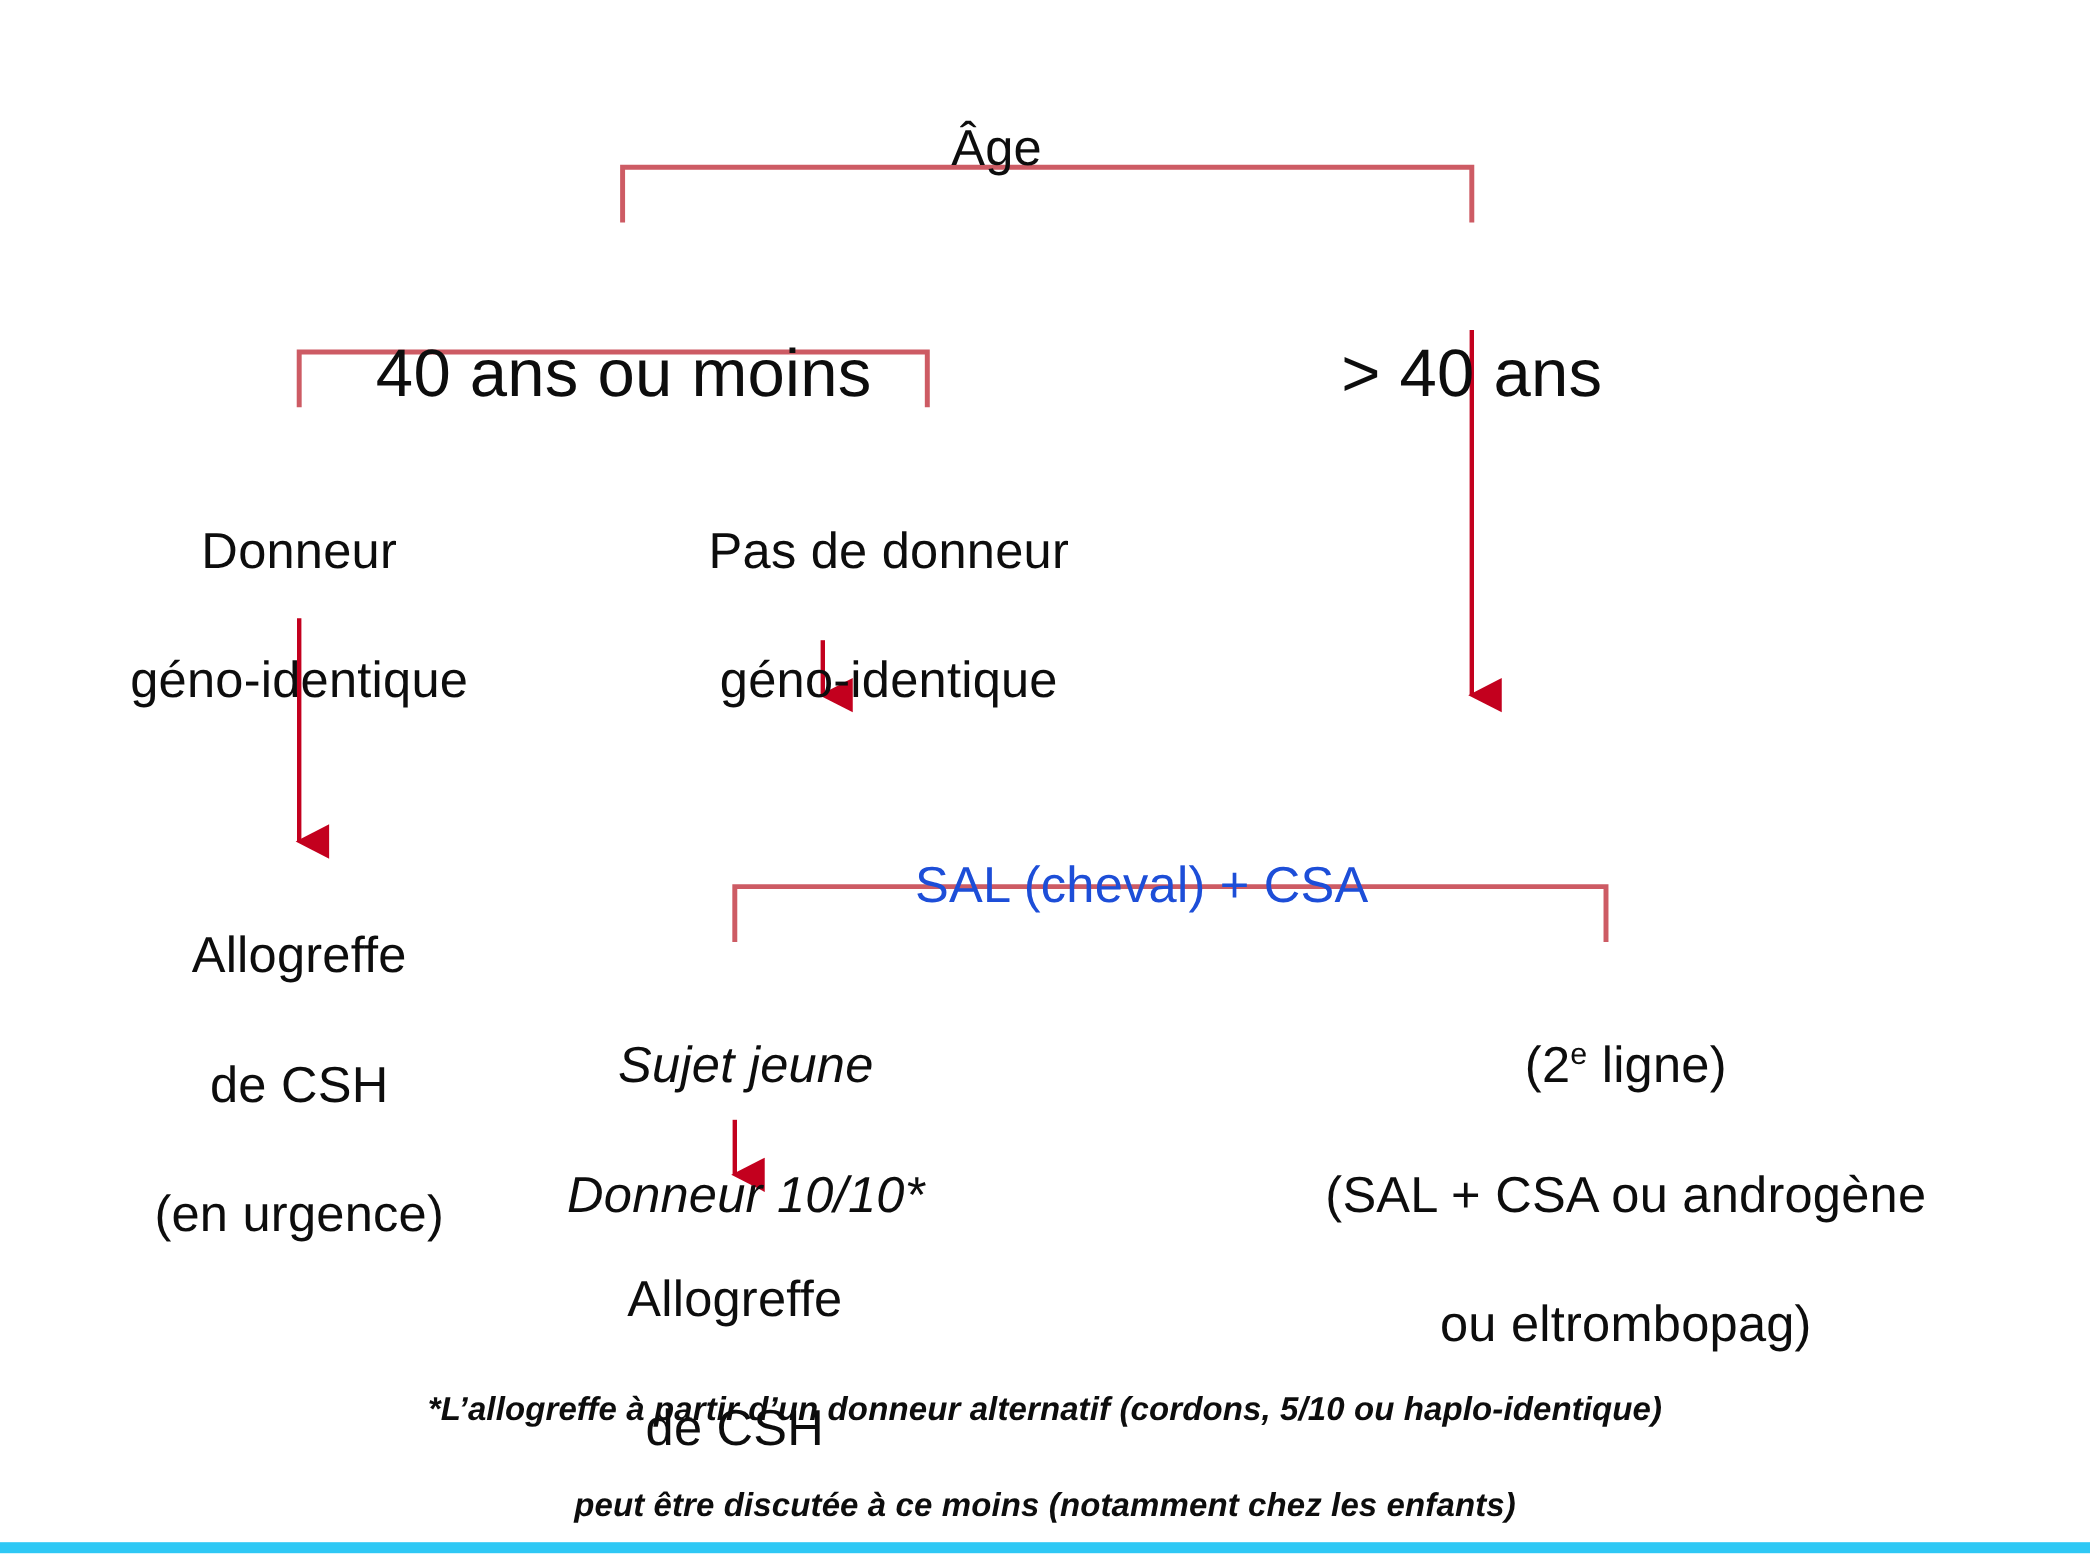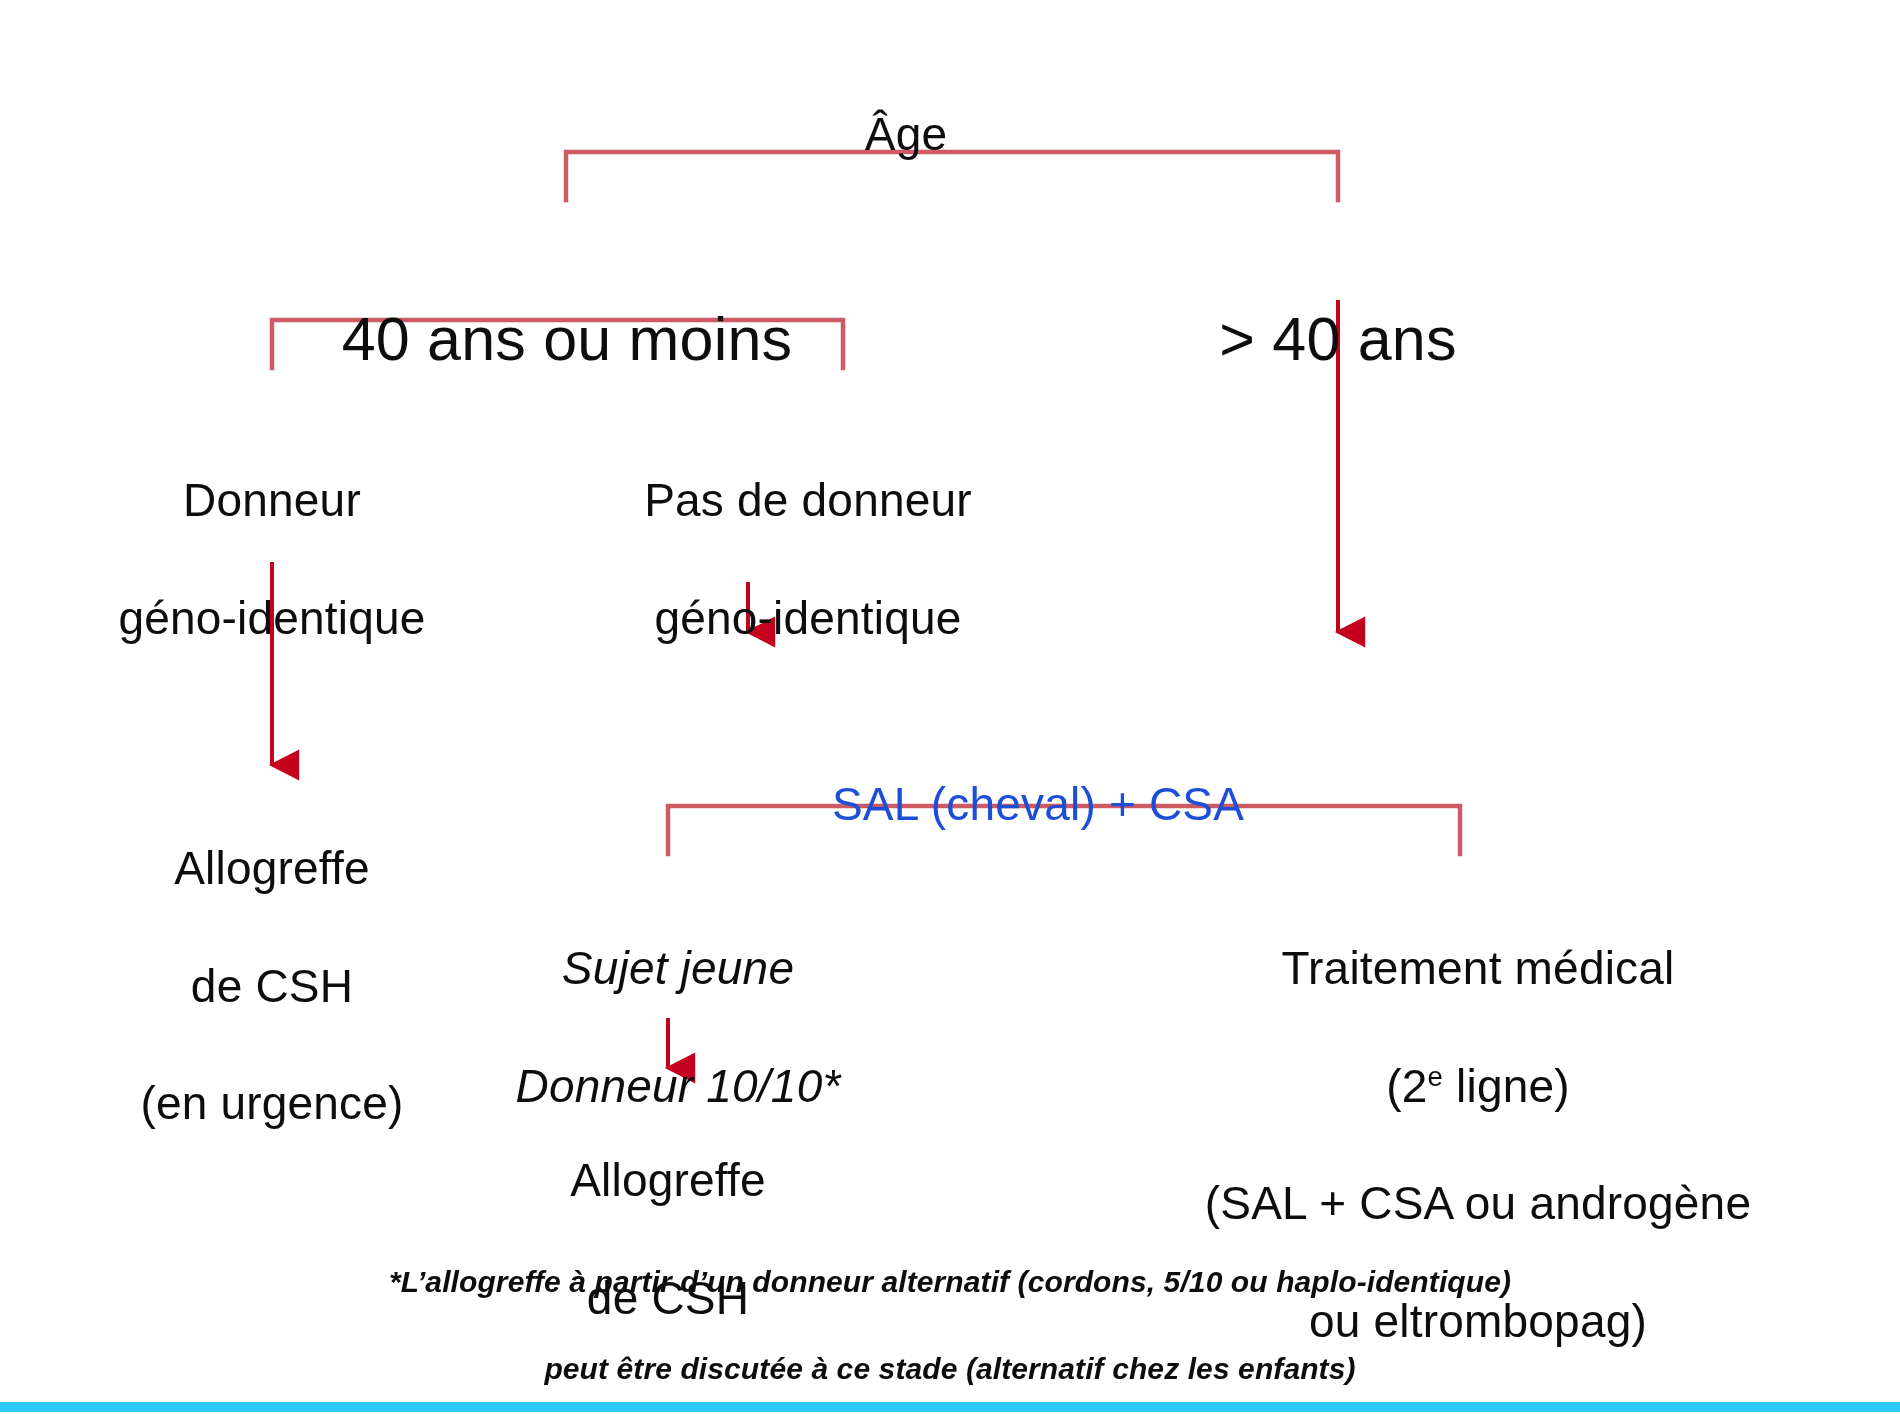--- a/index.html
+++ b/index.html
@@ -118,26 +118,25 @@
     <span class="ln">Sujet jeune</span>
     <span class="ln">Donneur 10/10*</span>
   </div>
 
   <div class="node sz-outcome" style="left: 478px; top: 1092px; width: 380px; color: rgb(13, 13, 13);">
     <span class="ln">Allogreffe</span>
     <span class="ln">de CSH</span>
   </div>
 
   <div class="node sz-outcome" style="left: 1118px; top: 880px; width: 720px; color: rgb(13, 13, 13);">
-    <span class="ln">Traitement médical</span>
     <span class="ln"><span>(2</span><sup class="sup-e">e</sup><span> ligne)</span></span>
     <span class="ln">(SAL + CSA ou androgène</span>
     <span class="ln">ou eltrombopag)</span>
   </div>
 
   <div class="node sz-note" style="left: 330px; top: 1216px; width: 1240px; color: rgb(13, 13, 13);">
     <span class="ln">*L’allogreffe à partir d’un donneur alternatif (cordons, 5/10 ou haplo-identique)</span>
-    <span class="ln">peut être discutée à ce stade (alternatif chez les enfants)</span>
+    <span class="ln">peut être discutée à ce moins (notamment chez les enfants)</span>
   </div>
 
   <div id="bottom-bar" style="top: 1402px; height: 10px; background: rgb(46, 200, 245);"></div>
 
 </div>
 
 </body></html>

